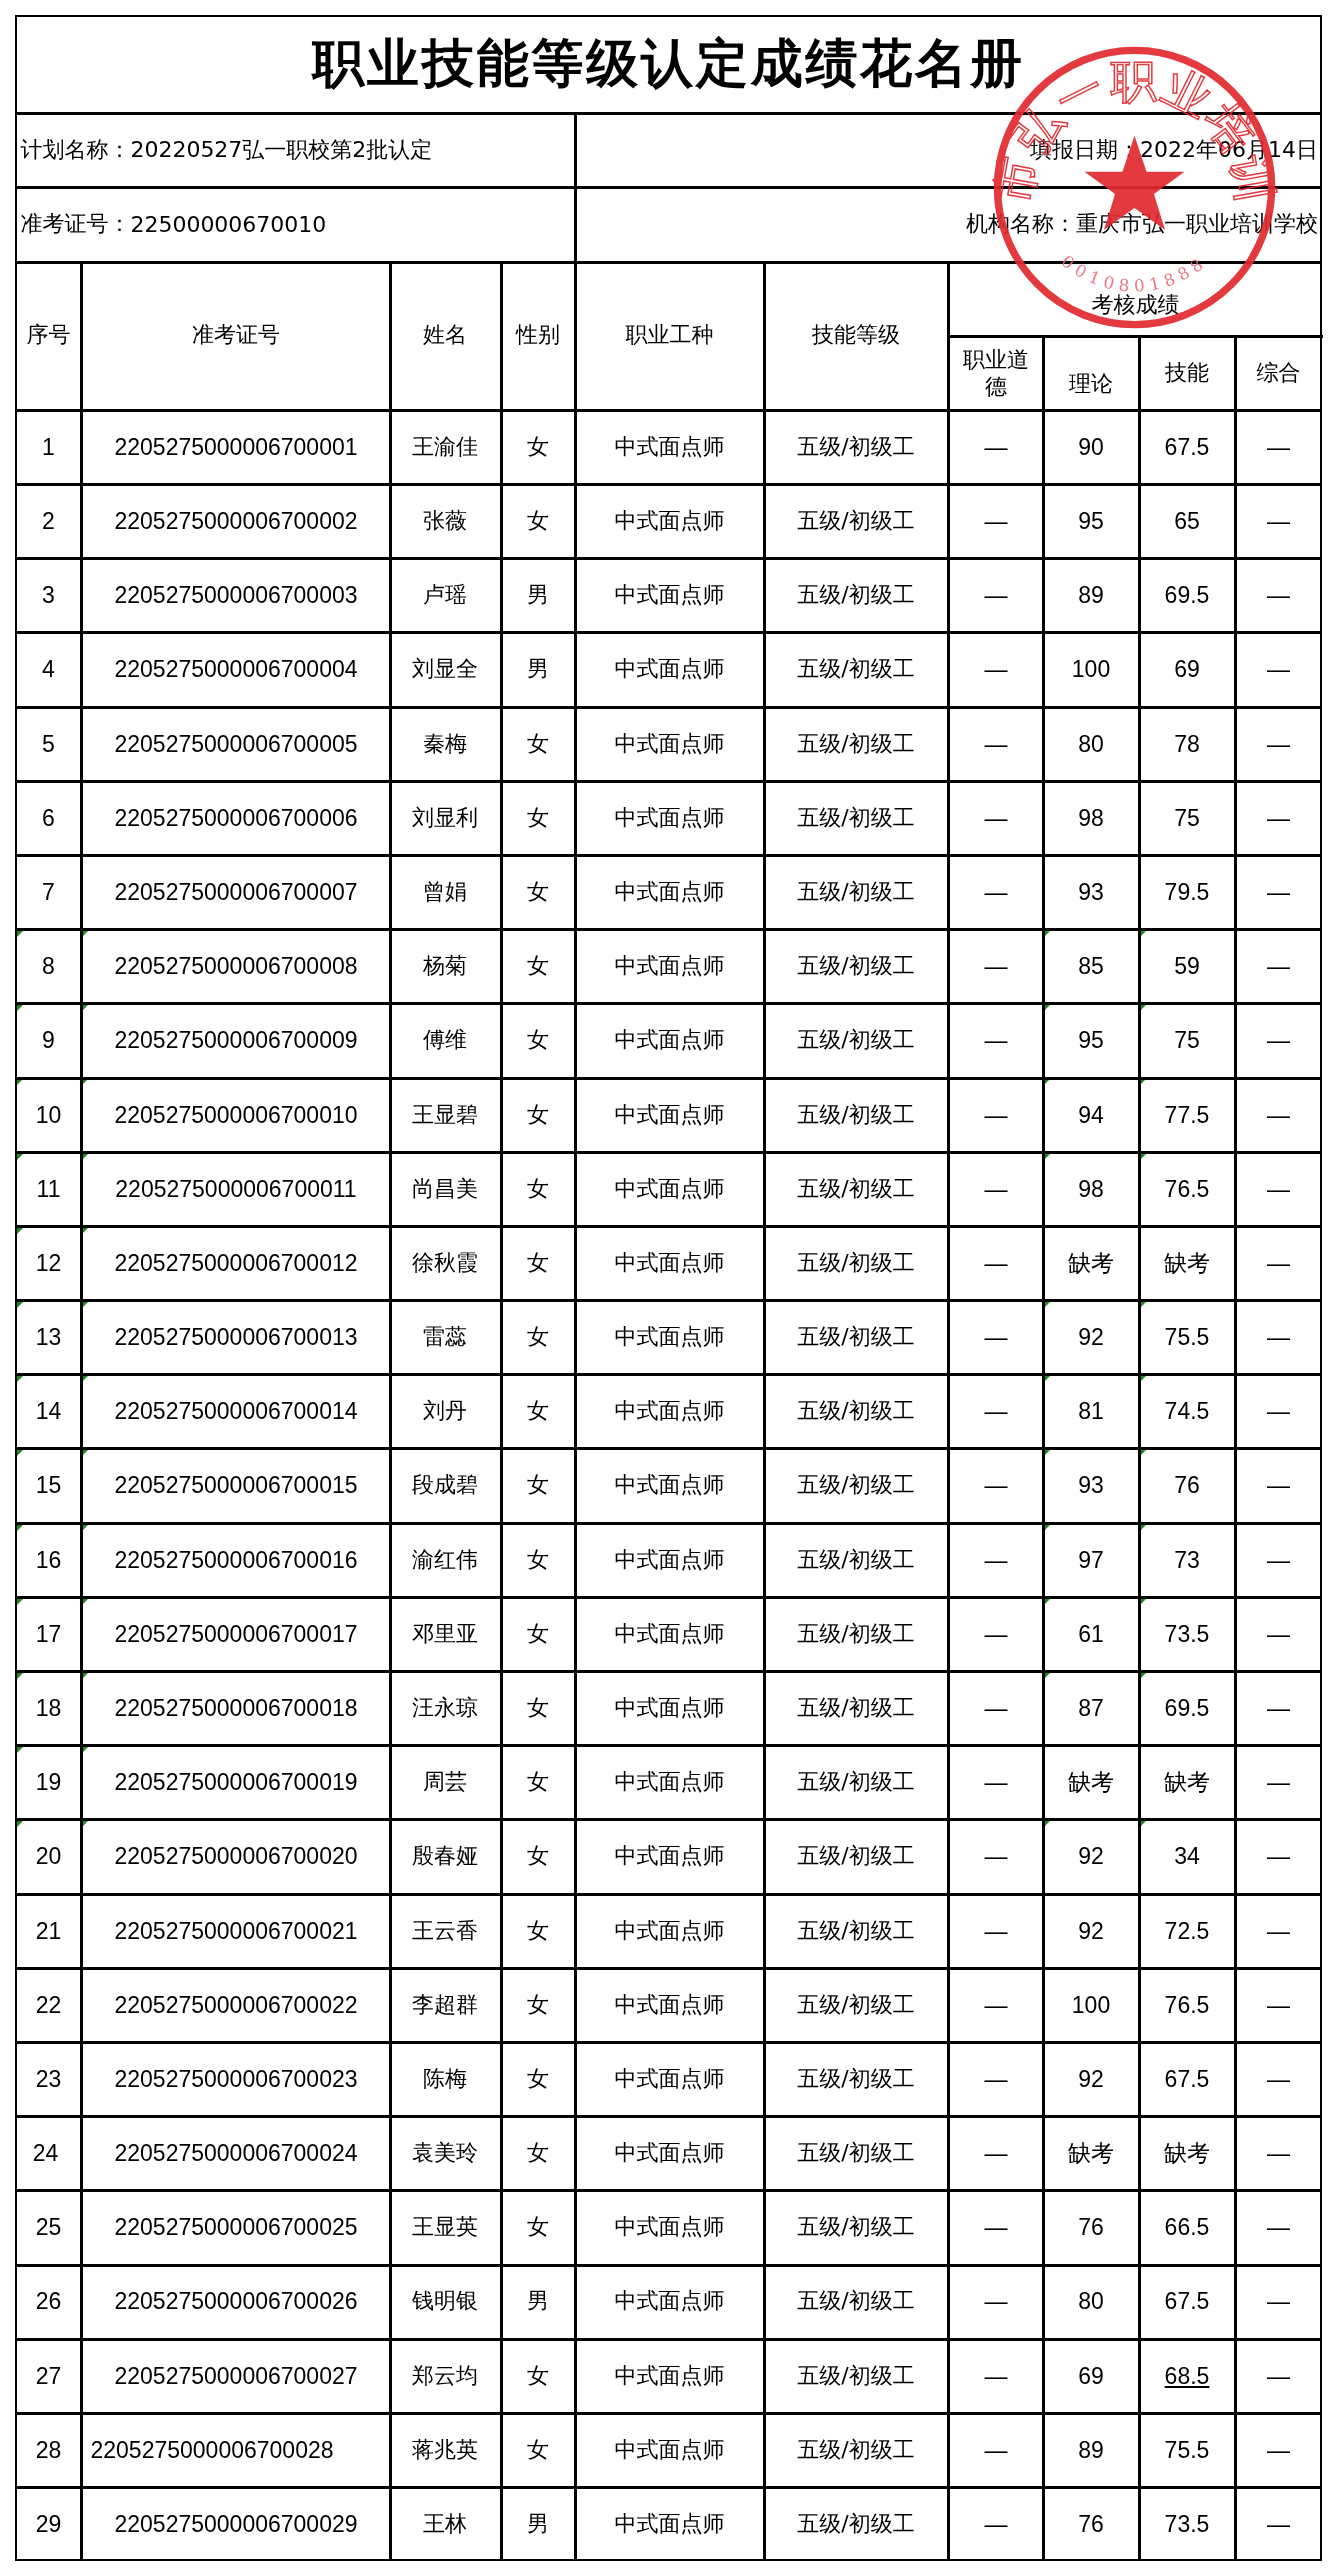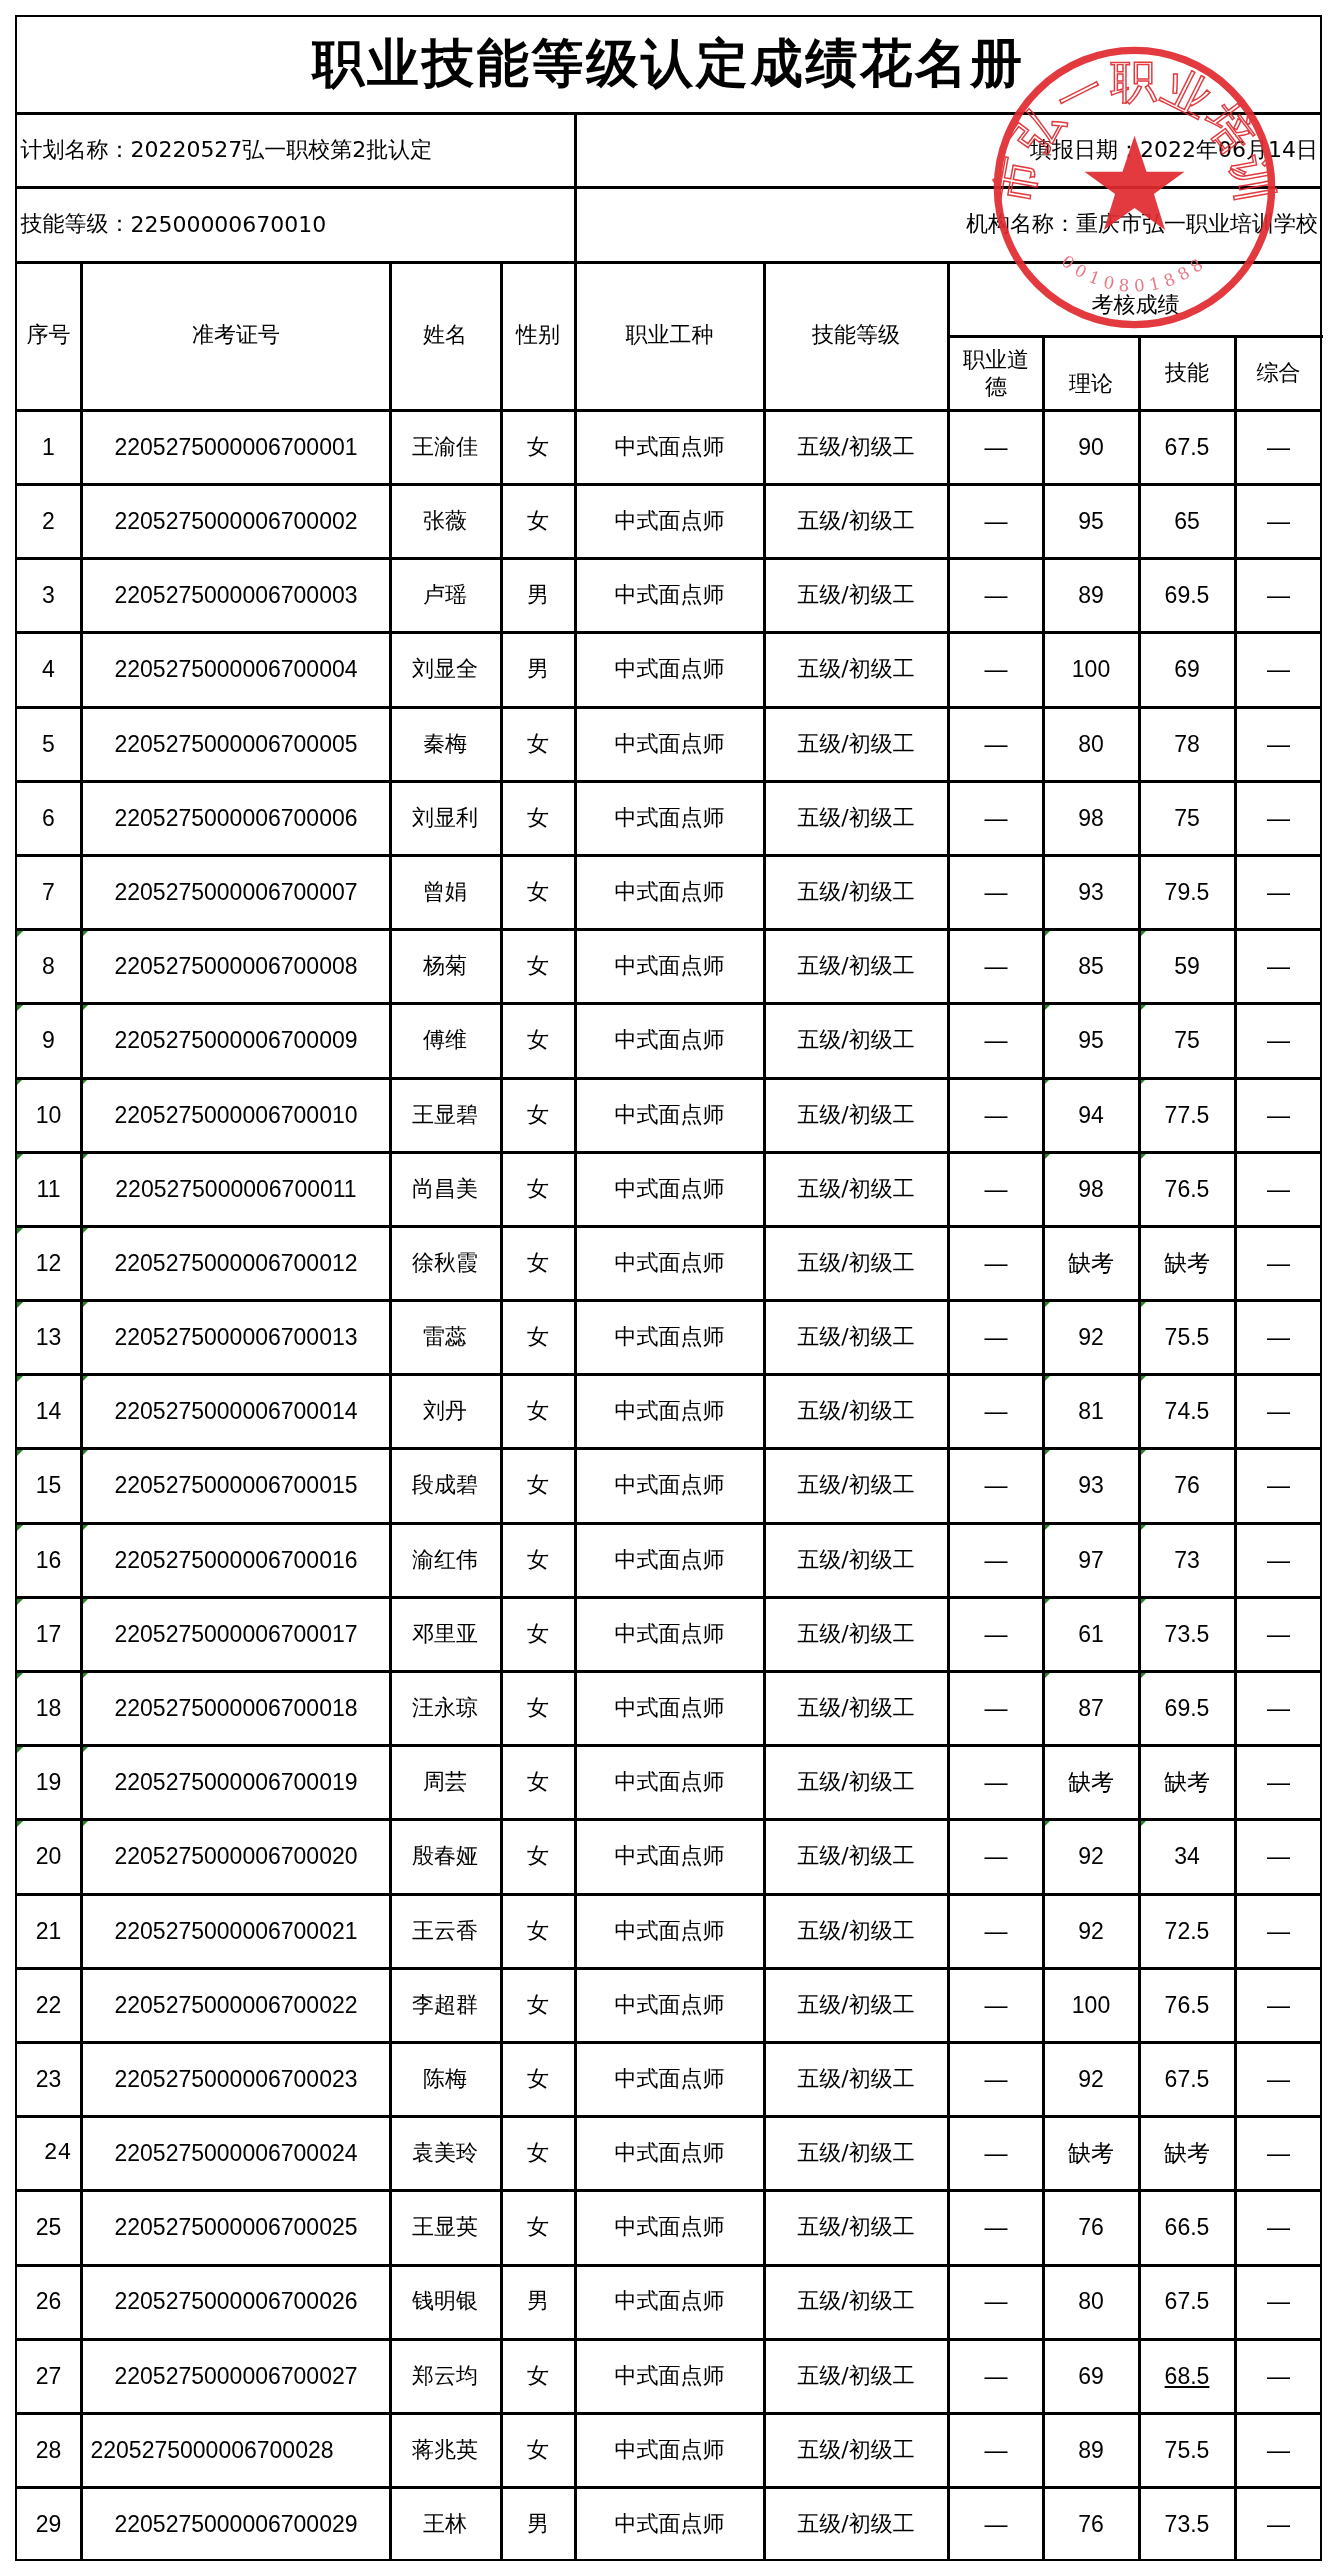--- a/index.html
+++ b/index.html
@@ -41,21 +41,21 @@
 
 <div class="info left" style="top:113px;">
   <span>计划名称：</span>
     <span>20220527弘一职校第2批认定</span>
 </div>
 <div class="info right" style="top:113px; right:15px; width:649px;">
   <span>填报日期：</span>
     <span>2022年06月14日</span>
 </div>
 <div class="info left" style="top:187px;">
-  <span>技能等级：</span>
+  <span>准考证号：</span>
     <span>22500000670010</span>
 </div>
 <div class="info right" style="top:187px; right:15px; width:649px;">
   <span>机构名称：</span>
     <span>重庆市弘一职业培训学校</span>
 </div>
 
 <div id="table-header">
   <div class="cell hdr" style="left:16px; top:261px; width:65px; height:148px;">序号</div>
   <div class="cell hdr" style="left:81px; top:261px; width:310px; height:148px;">准考证号</div>
@@ -413,21 +413,21 @@
       <div class="cell " style="left: 501px; top: 2042px; width: 74px; height: 74px;">女</div>
       <div class="cell " style="left: 575px; top: 2042px; width: 189px; height: 74px;">中式面点师</div>
       <div class="cell " style="left: 764px; top: 2042px; width: 184px; height: 74px;">五级/初级工</div>
       <div class="cell num" style="left: 948px; top: 2042px; width: 96px; height: 74px;">—</div>
       <div class="cell num" style="left: 1043px; top: 2042px; width: 96px; height: 74px;">92</div>
       <div class="cell num" style="left: 1139px; top: 2042px; width: 96px; height: 74px;">67.5</div>
       <div class="cell num" style="left: 1235px; top: 2042px; width: 87px; height: 74px;">—</div>
       <div class="hline" style="left: 15px; top: 2041px; width: 1307px;"></div>
     </div>
     <div>
-      <div class="cell num" style="left: 25px; top: 2116px; width: 65px; height: 74px; font-family: Liberation Mono, monospace;">24</div>
+      <div class="cell num" style="left: 13px; top: 2116px; width: 65px; height: 74px;">24</div>
       <div class="cell id" style="left: 81px; top: 2116px; width: 310px; height: 74px;">2205275000006700024</div>
       <div class="cell " style="left: 390px; top: 2116px; width: 110px; height: 74px;">袁美玲</div>
       <div class="cell " style="left: 501px; top: 2116px; width: 74px; height: 74px;">女</div>
       <div class="cell " style="left: 575px; top: 2116px; width: 189px; height: 74px;">中式面点师</div>
       <div class="cell " style="left: 764px; top: 2116px; width: 184px; height: 74px;">五级/初级工</div>
       <div class="cell num" style="left: 948px; top: 2116px; width: 96px; height: 74px;">—</div>
       <div class="cell num" style="left: 1043px; top: 2116px; width: 96px; height: 74px;">缺考</div>
       <div class="cell num" style="left: 1139px; top: 2116px; width: 96px; height: 74px;">缺考</div>
       <div class="cell num" style="left: 1235px; top: 2116px; width: 87px; height: 74px;">—</div>
       <div class="hline" style="left: 15px; top: 2115px; width: 1307px;"></div>

